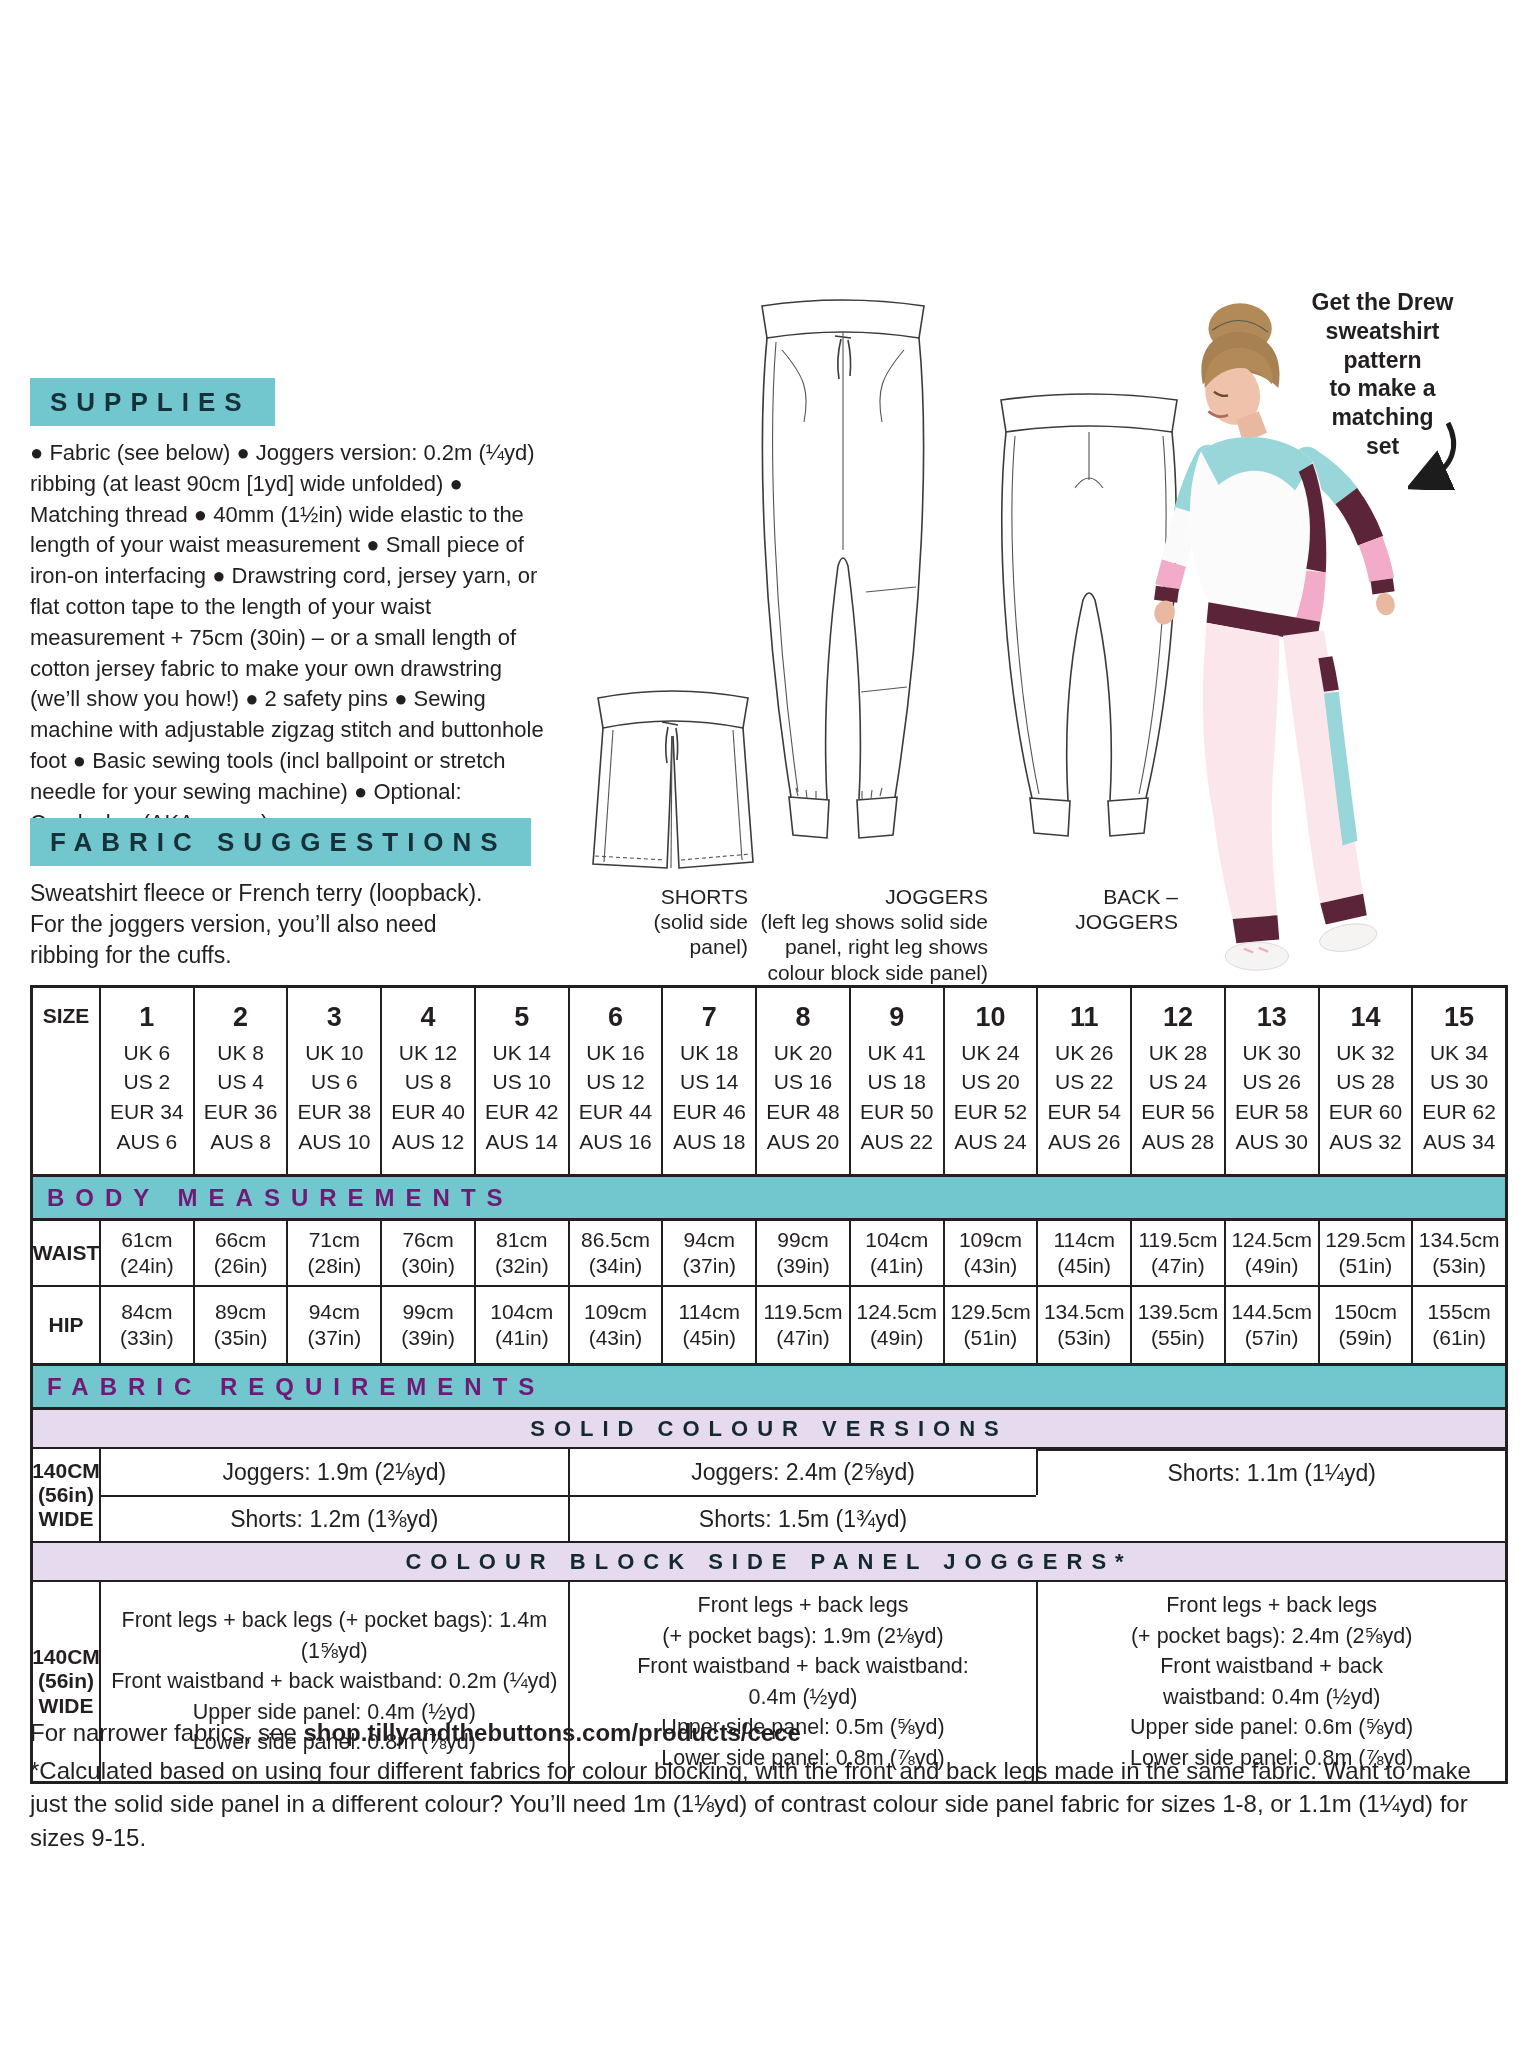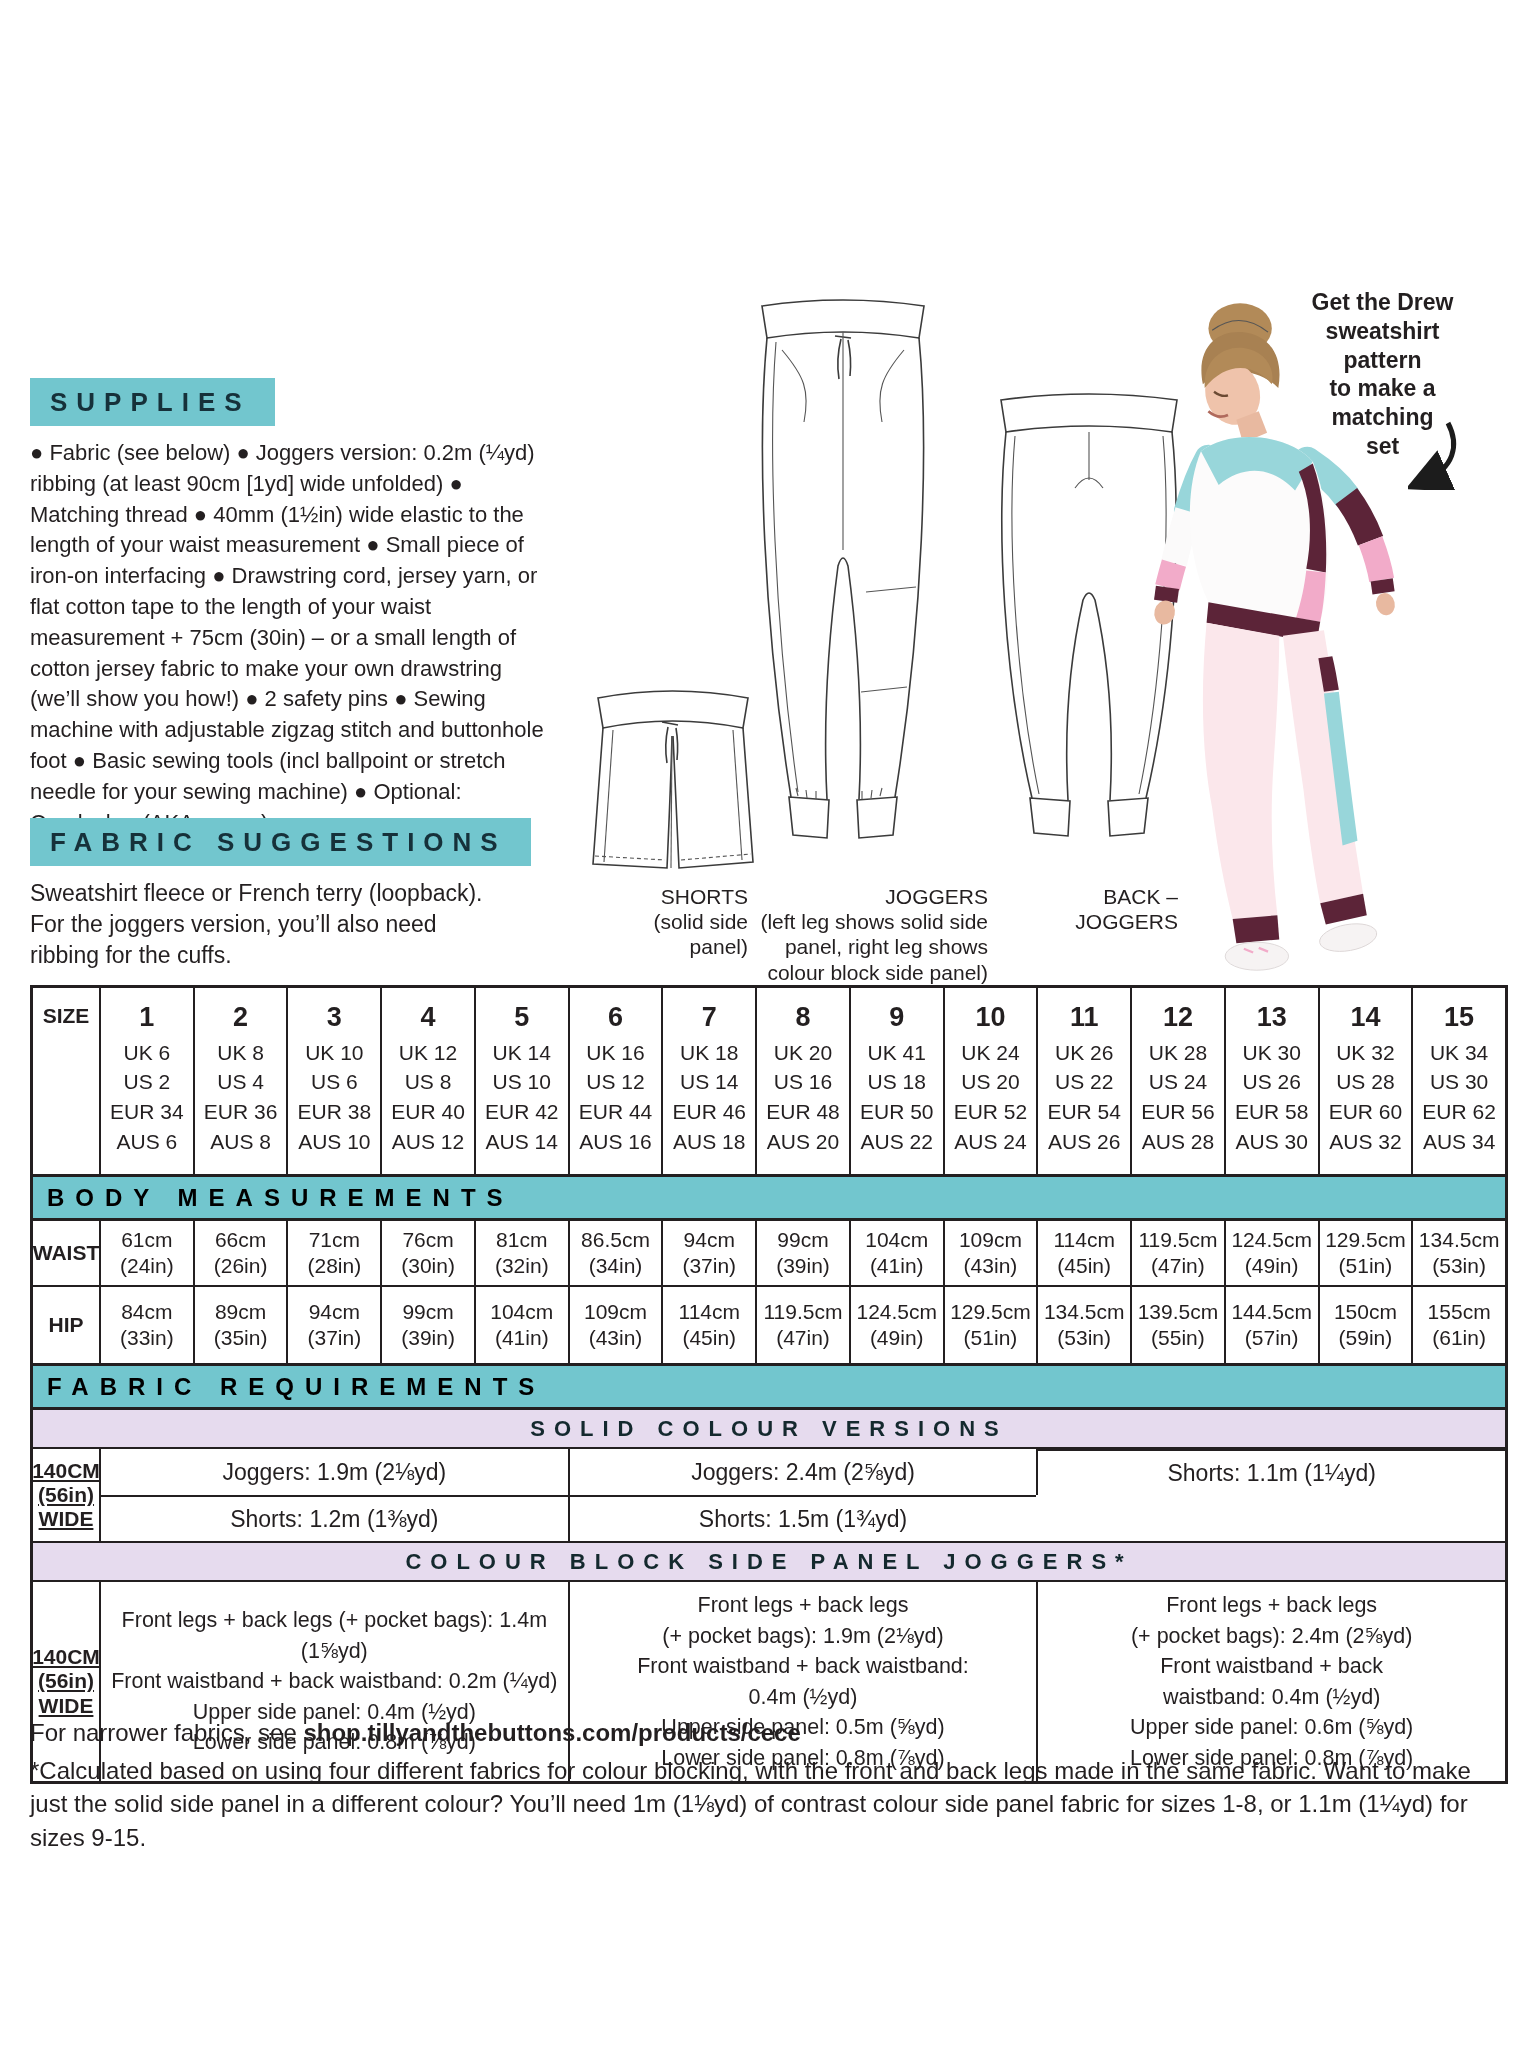--- a/index.html
+++ b/index.html
@@ -36,32 +36,32 @@
   
   #draw-shorts{left:590px;top:682px;}
   #draw-joggers{left:748px;top:292px;}
   #draw-back{left:988px;top:388px;}
   #model{left:1146px;top:293px;}
 
   
   #sheet-table{left:30px;top:985px;width:1478px;border:3px solid #231f20;}
   #sheet-table, #sheet-table *{box-sizing:border-box;}
   .yellow{background:#f5df7a;}
-  .pinkc{background:#f9c7d2;text-decoration:underline;}
+  .pinkc{background:#f9c7d2;}
   .grid16{display:grid;grid-template-columns:66px repeat(15,1fr);}
   .grid16 > :first-child{border-left:none;}
   .cell{border-left:2px solid #231f20;background:#fff;}
   .label-cell{display:flex;align-items:center;justify-content:center;
     font-weight:700;font-size:21px;text-align:center;line-height:1.15;}
   #size-row{height:186px;}
   #size-row .label-cell{align-items:flex-start;padding-top:16px;}
   .size-cell{text-align:center;padding-top:9px;}
   .size-num{font-weight:700;font-size:27px;line-height:1.5;}
   .size-conv{font-size:21px;line-height:1.42;}
-  .band{background:#72c6ce;color:#000000;font-weight:700;font-size:24px;
+  .band{background:#72c6ce;color:#701a75;font-weight:700;font-size:24px;
     letter-spacing:11px;padding:7px 0 6px 14px;border-top:3px solid #231f20;
     border-bottom:3px solid #231f20;}
   #waist-row{height:64px;}
   #hip-row{height:78px;border-top:2px solid #231f20;}
   .meas-cell{display:flex;flex-direction:column;align-items:center;justify-content:center;
     font-size:21px;line-height:1.25;text-align:center;}
   .lavband{background:#e6dbee;color:#14292e;text-align:center;font-weight:700;
     font-size:22px;letter-spacing:9px;padding:6px 0 5px;}
   #solid-band{border-bottom:2px solid #231f20;}
   #cb-band{border-top:2px solid #231f20;border-bottom:2px solid #231f20;}

